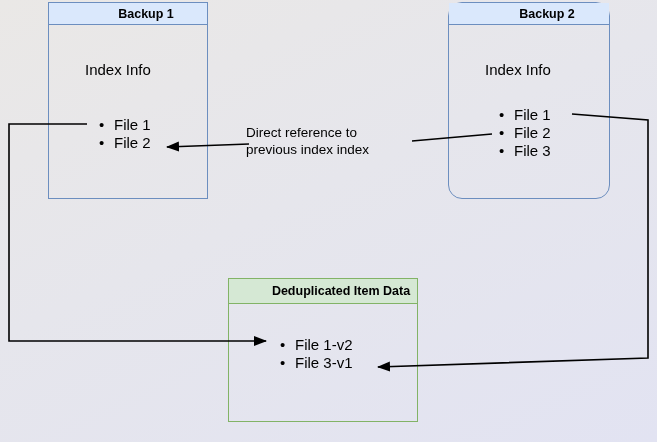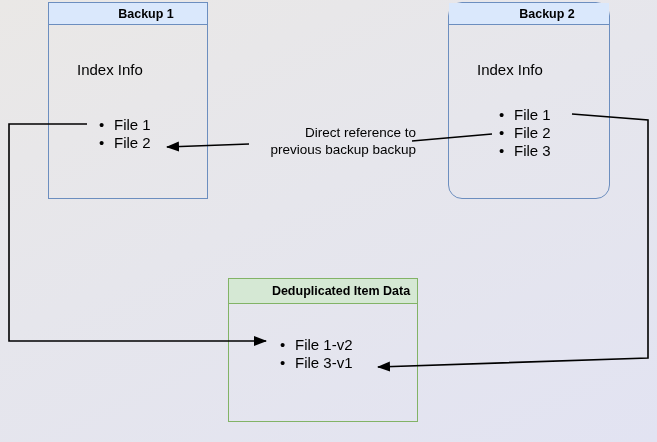--- a/index.html
+++ b/index.html
@@ -31,21 +31,21 @@
   .blue  { border-color: #6c8ebf; }
   .blue .hdr  { background: #dae8fc; height: 22px; line-height: 22px; border-color: #6c8ebf; }
   .green { border-color: #82b366; }
   .green .hdr { background: #d5e8d4; height: 25px; line-height: 25px; border-color: #82b366; }
 
   #backup1 { left: 48px;  top: 2px;   width: 160px; height: 197px; }
   #backup2 { left: 448px; top: 2px;   width: 162px; height: 197px; border-radius: 14px; }
   #dedup   { left: 228px; top: 278px; width: 190px; height: 144px; }
 
   .subtitle {
-    position: absolute; left: 28px; top: 58px;
+    position: absolute; left: 36px; top: 58px;
     font-size: 15px;
   }
   ul.filelist {
     position: absolute;
     margin: 0; padding: 0;
     list-style: none;
     font-size: 15px;
   }
   ul.filelist li {
     position: relative;
@@ -64,21 +64,21 @@
 
   #edges {
     position: absolute; inset: 0;
     width: 657px; height: 442px;
     pointer-events: none;
     z-index: 3;
   }
   .edge-label {
     position: absolute;
     left: 246px; top: 124px; width: 170px;
-    text-align: right;
+    text-align: left;
     font-size: 13.5px;
     line-height: 17px;
     z-index: 4;
   }
 </style>
 </head>
 <body>
 
 <div class="canvas">
 
@@ -104,21 +104,21 @@
   <div id="dedup" class="node green">
     <div class="hdr">Deduplicated Item Data</div>
     <ul class="filelist">
       <li>File 1-v2</li>
       <li>File 3-v1</li>
     </ul>
   </div>
 
   <div class="edge-label">
     <div>Direct reference to</div>
-    <div>previous backup backup</div>
+    <div>previous index index</div>
   </div>
 
   <svg id="edges" viewBox="0 0 657 442" xmlns="http://www.w3.org/2000/svg">
     <defs>
       <marker id="arrowhead" markerUnits="userSpaceOnUse" markerWidth="14" markerHeight="11" refX="12" refY="5" orient="auto">
         <path d="M0,0 L13,5 L0,10 z" fill="#000"></path>
       </marker>
     </defs>
 
     <polyline points="87,124 9,124 9,341 266,341" fill="none" stroke="#000" stroke-width="1.6" marker-end="url(#arrowhead)"></polyline>

